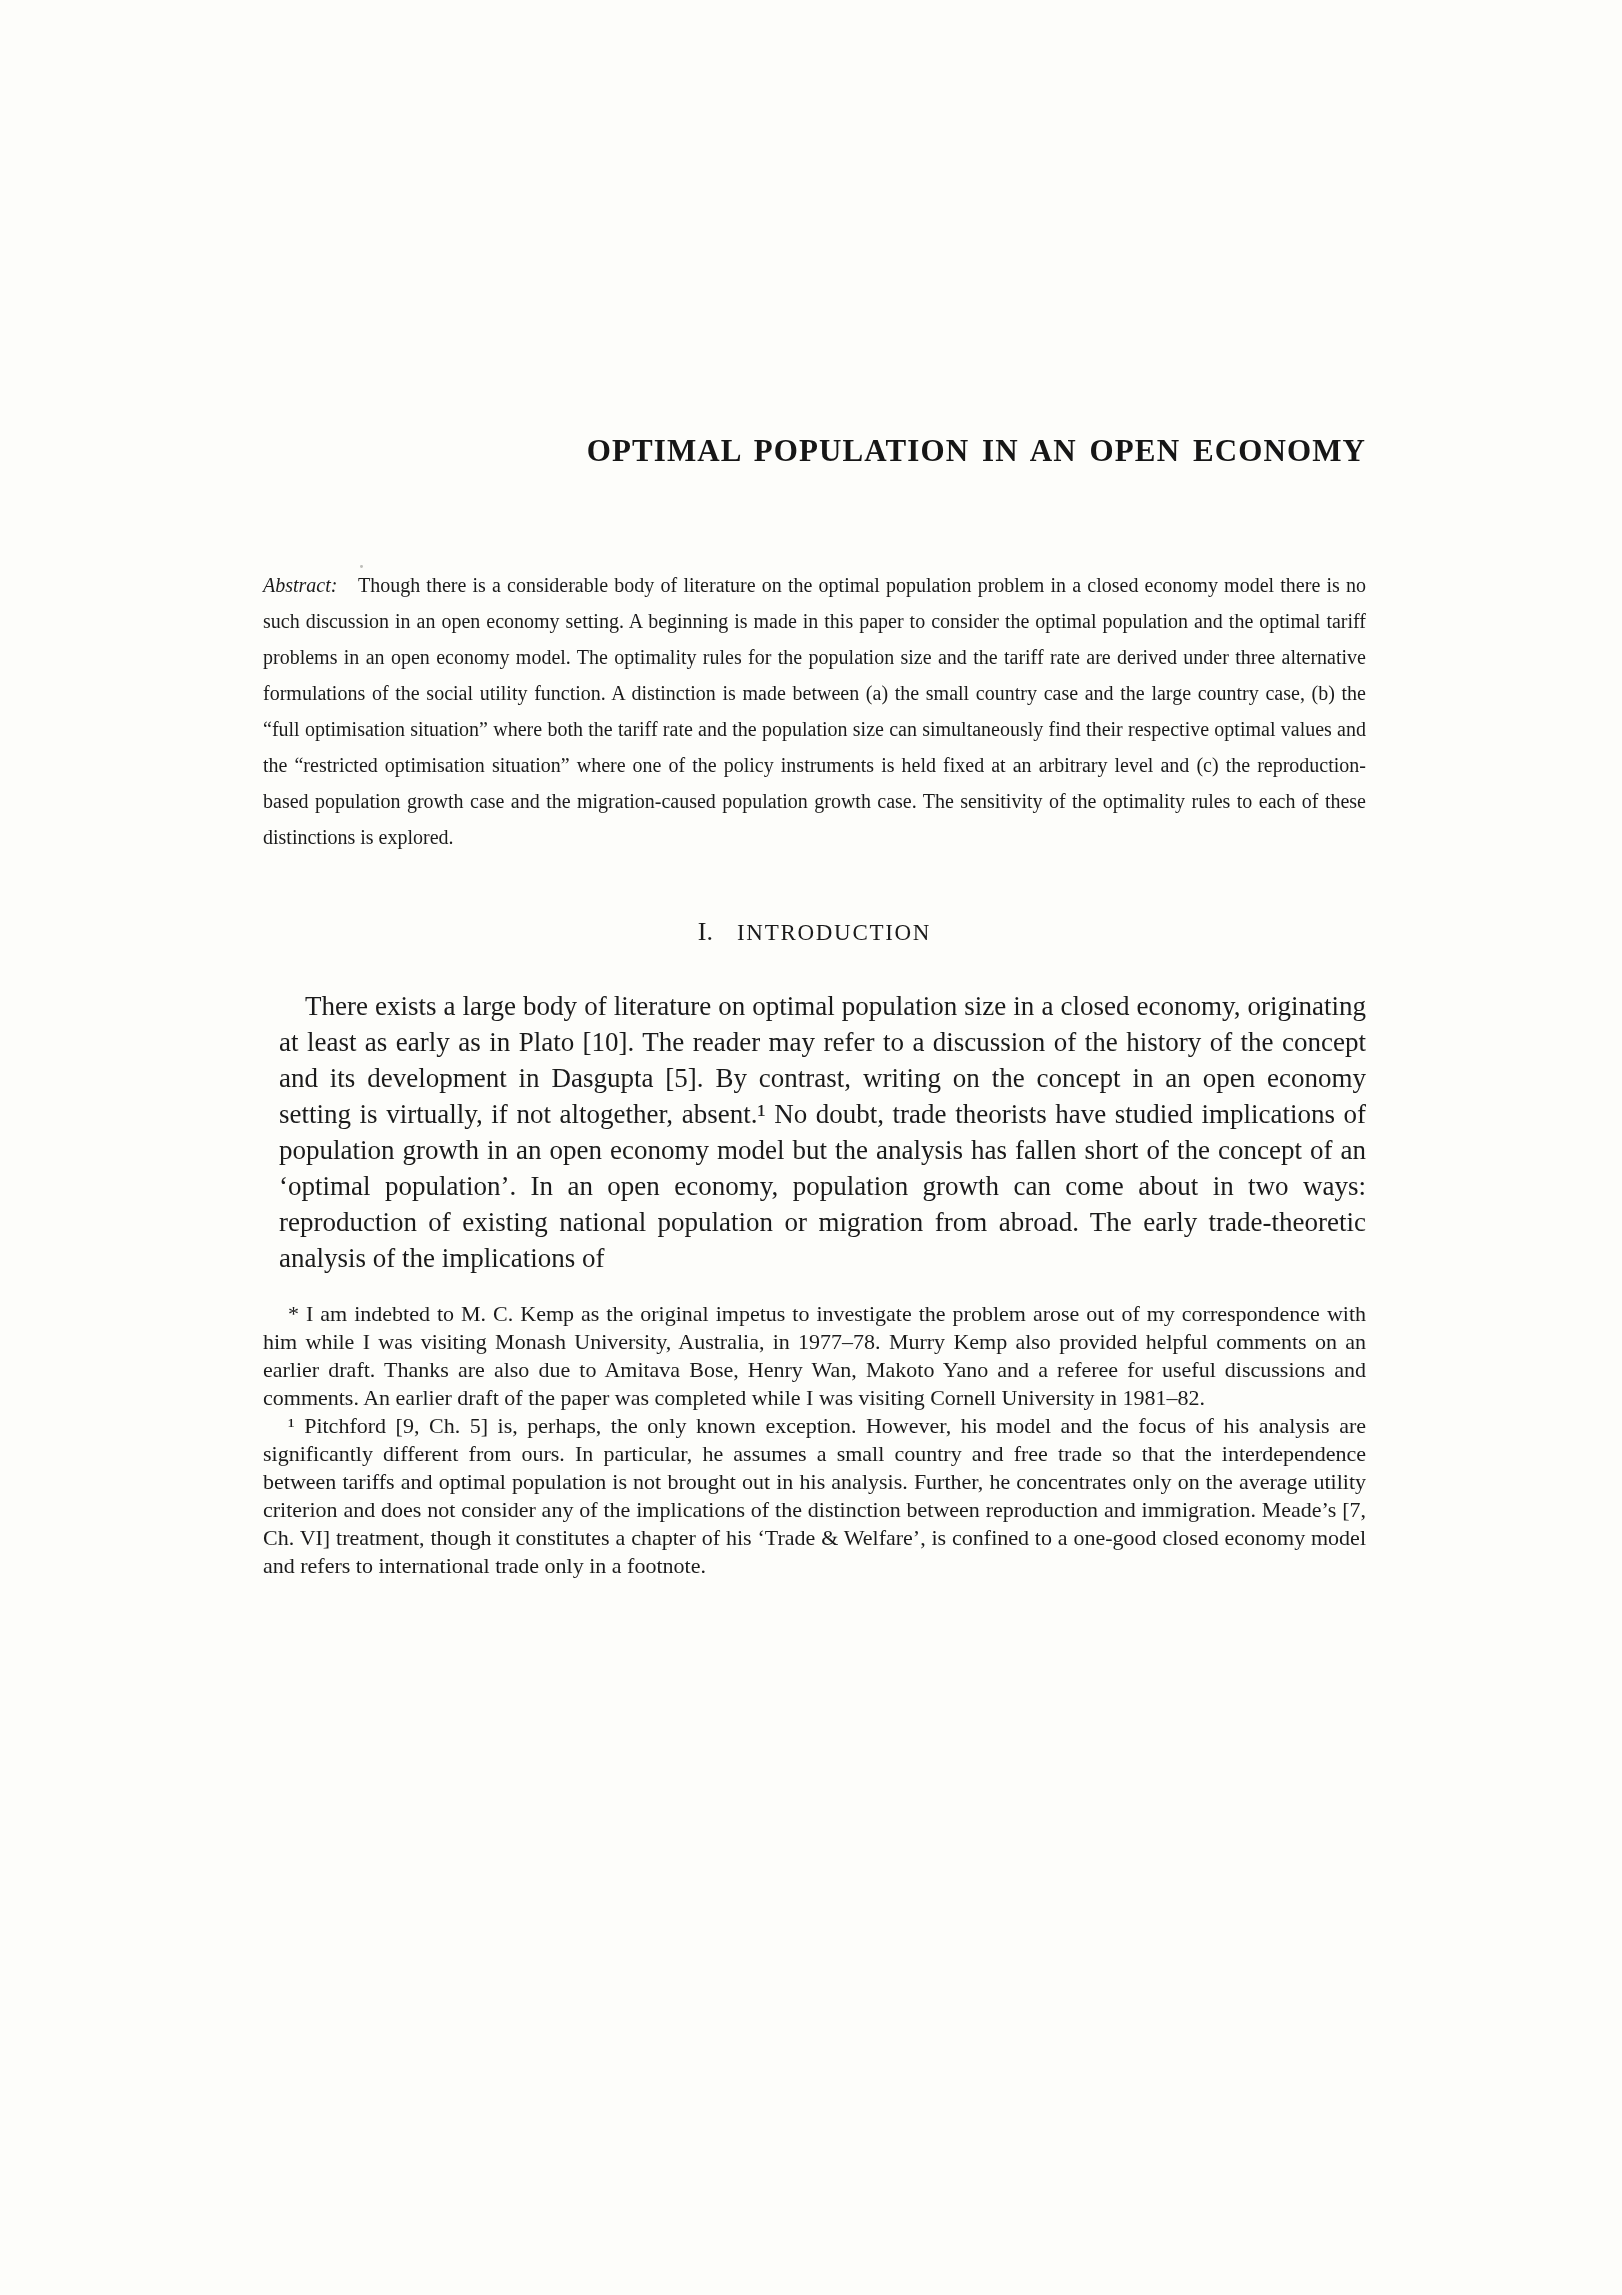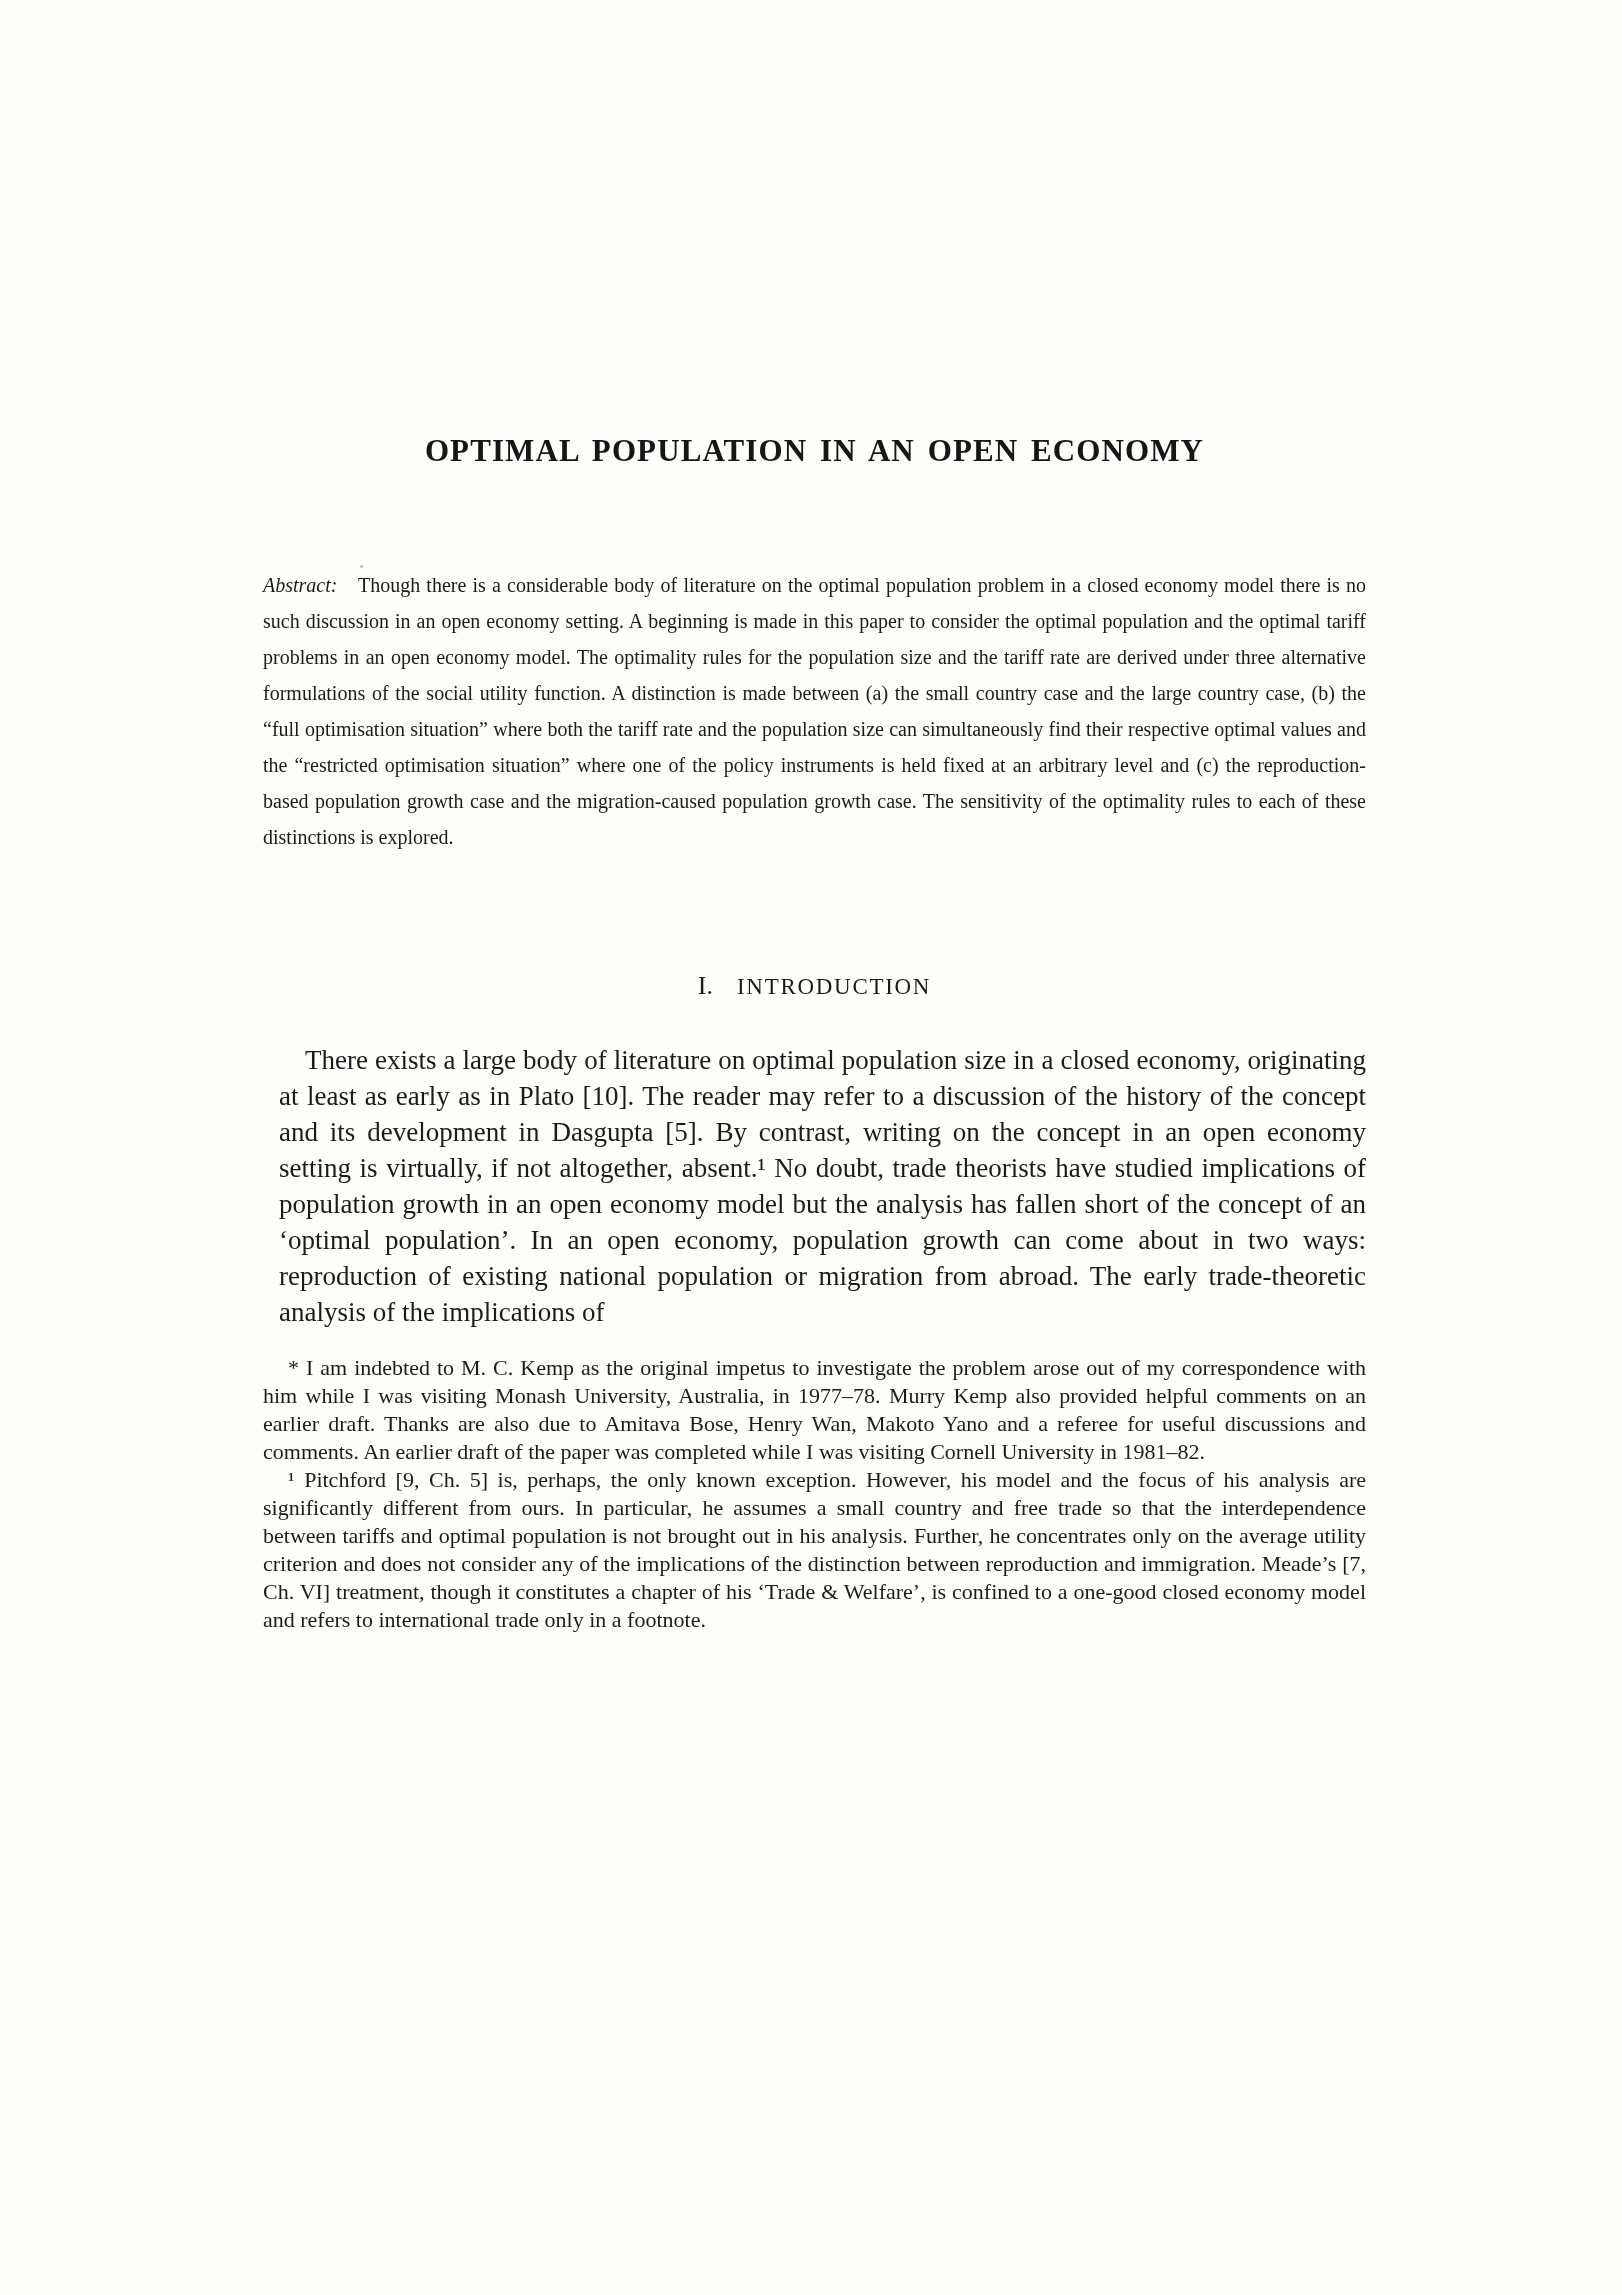--- a/index.html
+++ b/index.html
@@ -16,21 +16,21 @@
   .page {
     position: relative;
     width: 1622px;
     height: 2295px;
     padding: 0 256px 0 263px;
   }
 
   
   .title-block {
     margin-top: 433px;
-    text-align: center;
+    text-align: right;
   }
   .paper-title {
     font-size: 31px;
     font-weight: bold;
     letter-spacing: 1.1px;
     word-spacing: 4px;
     color: #161616;
   }
   .author-line {
     margin-top: 67px;
@@ -51,21 +51,21 @@
     line-height: 36px;
     text-align: justify;
   }
   .abstract-label {
     font-style: italic;
     margin-right: 20.5px;
   }
 
   
   .section-heading {
-    margin-top: 116px;
+    margin-top: 62px;
     text-align: center;
     font-weight: normal;
     font-size: 26px;
   }
   .section-number {
     margin-right: 24px;
   }
   .section-title-sc {
     font-size: 23px;
     letter-spacing: 1.7px;

